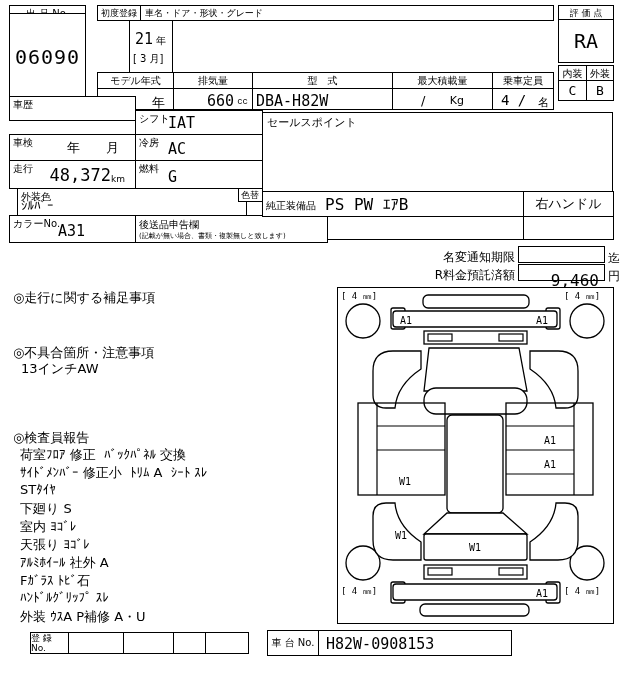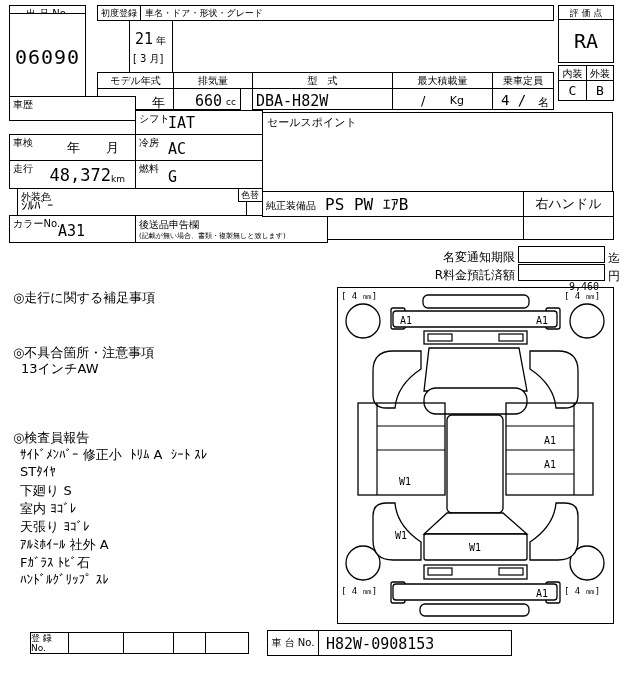--- a/index.html
+++ b/index.html
@@ -37,23 +37,23 @@
   </div>
   <div class="bx c lbl" style="left:97px;top:72px;width:77px;height:17px;">モデル年式</div>
   <div class="bx c lbl" style="left:173px;top:72px;width:80px;height:17px;">排気量</div>
   <div class="bx c lbl" style="left:252px;top:72px;width:141px;height:17px;">型　式</div>
   <div class="bx c lbl" style="left:392px;top:72px;width:101px;height:17px;">最大積載量</div>
   <div class="bx c lbl" style="left:492px;top:72px;width:62px;height:17px;">乗車定員</div>
 
   <div class="bx" style="left:97px;top:88px;width:77px;height:22px;">
     <span class="nb" style="right:8px;top:5px;font-size:13px;">年</span>
   </div>
-  <div class="bx" style="left:173px;top:88px;width:68px;height:22px;">
+  <div class="bx" style="left:173px;top:88px;width:80px;height:22px;">
     <span class="nb mono" style="right:18px;top:3px;font-size:15px;">660</span>
-    <span class="nb" style="right:4px;top:8px;font-size:9px;">cc</span>
+    <span class="nb" style="right:4px;top:8px;font-size:9px;font-family:Liberation Mono, monospace;">cc</span>
   </div>
   <div class="bx" style="left:252px;top:88px;width:141px;height:22px;">
     <span class="nb mono" style="left:3px;top:3px;font-size:15px;">DBA-H82W</span>
   </div>
   <div class="bx" style="left:392px;top:88px;width:101px;height:22px;">
     <span class="nb" style="left:28px;top:4px;font-size:13px;">/</span>
     <span class="nb" style="right:28px;top:5px;font-size:11px;">Kg</span>
   </div>
   <div class="bx" style="left:492px;top:88px;width:62px;height:22px;">
     <span class="nb mono" style="left:8px;top:3px;font-size:14px;">4 /</span>
@@ -116,39 +116,41 @@
   </div>
   <div class="bx c" style="left:523px;top:191px;width:91px;height:26px;font-size:13px;">右ハンドル</div>
   <div class="bx" style="left:327px;top:216px;width:197px;height:24px;"></div>
   <div class="bx" style="left:523px;top:216px;width:91px;height:24px;"></div>
 
   <span class="nb" style="left:427px;top:249px;width:88px;text-align:right;font-size:12px;">名変通知期限</span>
   <div class="bx" style="left:518px;top:246px;width:87px;height:17px;"></div>
   <span class="nb" style="left:608px;top:250px;font-size:12px;">迄</span>
   <span class="nb" style="left:427px;top:267px;width:88px;text-align:right;font-size:12px;">R料金預託済額</span>
   <div class="bx" style="left:518px;top:264px;width:87px;height:17px;">
-    <span class="nb mono" style="right:5px;top:16px;font-size:10px;">9,460</span>
+    <span class="nb mono" style="right:5px;top:6px;font-size:16px;">9,460</span>
   </div>
   <span class="nb" style="left:608px;top:268px;font-size:12px;">円</span>
 
   <span class="secttl" style="left:13px;top:289px;">◎走行に関する補足事項</span>
   <span class="secttl" style="left:13px;top:344px;">◎不具合箇所・注意事項</span>
   <div class="nb report" style="left:21px;top:360px;">
       <div>13インチAW</div>
     </div>
   <span class="secttl" style="left:13px;top:429px;">◎検査員報告</span>
   <div class="nb report" style="left:20px;top:446px;">
+      <div>荷室ﾌﾛｱ 修正  ﾊﾞｯｸﾊﾟﾈﾙ 交換</div>
       <div>ｻｲﾄﾞﾒﾝﾊﾞｰ 修正小  ﾄﾘﾑ A  ｼｰﾄ ｽﾚ</div>
       <div>STﾀｲﾔ</div>
       <div>下廻り S</div>
       <div>室内 ﾖｺﾞﾚ</div>
       <div>天張り ﾖｺﾞﾚ</div>
       <div>ｱﾙﾐﾎｲｰﾙ 社外 A</div>
       <div>Fｶﾞﾗｽ ﾄﾋﾞ石</div>
       <div>ﾊﾝﾄﾞﾙｸﾞﾘｯﾌﾟ ｽﾚ</div>
+      <div>外装 ｳｽA P補修 A・U</div>
     </div>
 
   <div class="nb" style="left:337px;top:287px;width:277px;height:337px;">
     <svg width="277" height="337" viewBox="0 0 277 337">
       <defs>
         <path id="fender" d="M 84 64 L 56 64 Q 36 64 36 84 L 36 108 Q 36 121 49 121 L 58 121 Q 60 98 84 82 Z" fill="#fff" stroke="#000" stroke-width="1.3"></path>
       </defs>
       <rect x="0.5" y="0.5" width="276" height="336" fill="none" stroke="#000"></rect>
 
       <circle cx="26" cy="34" r="17" fill="none" stroke="#000" stroke-width="1.3"></circle>

